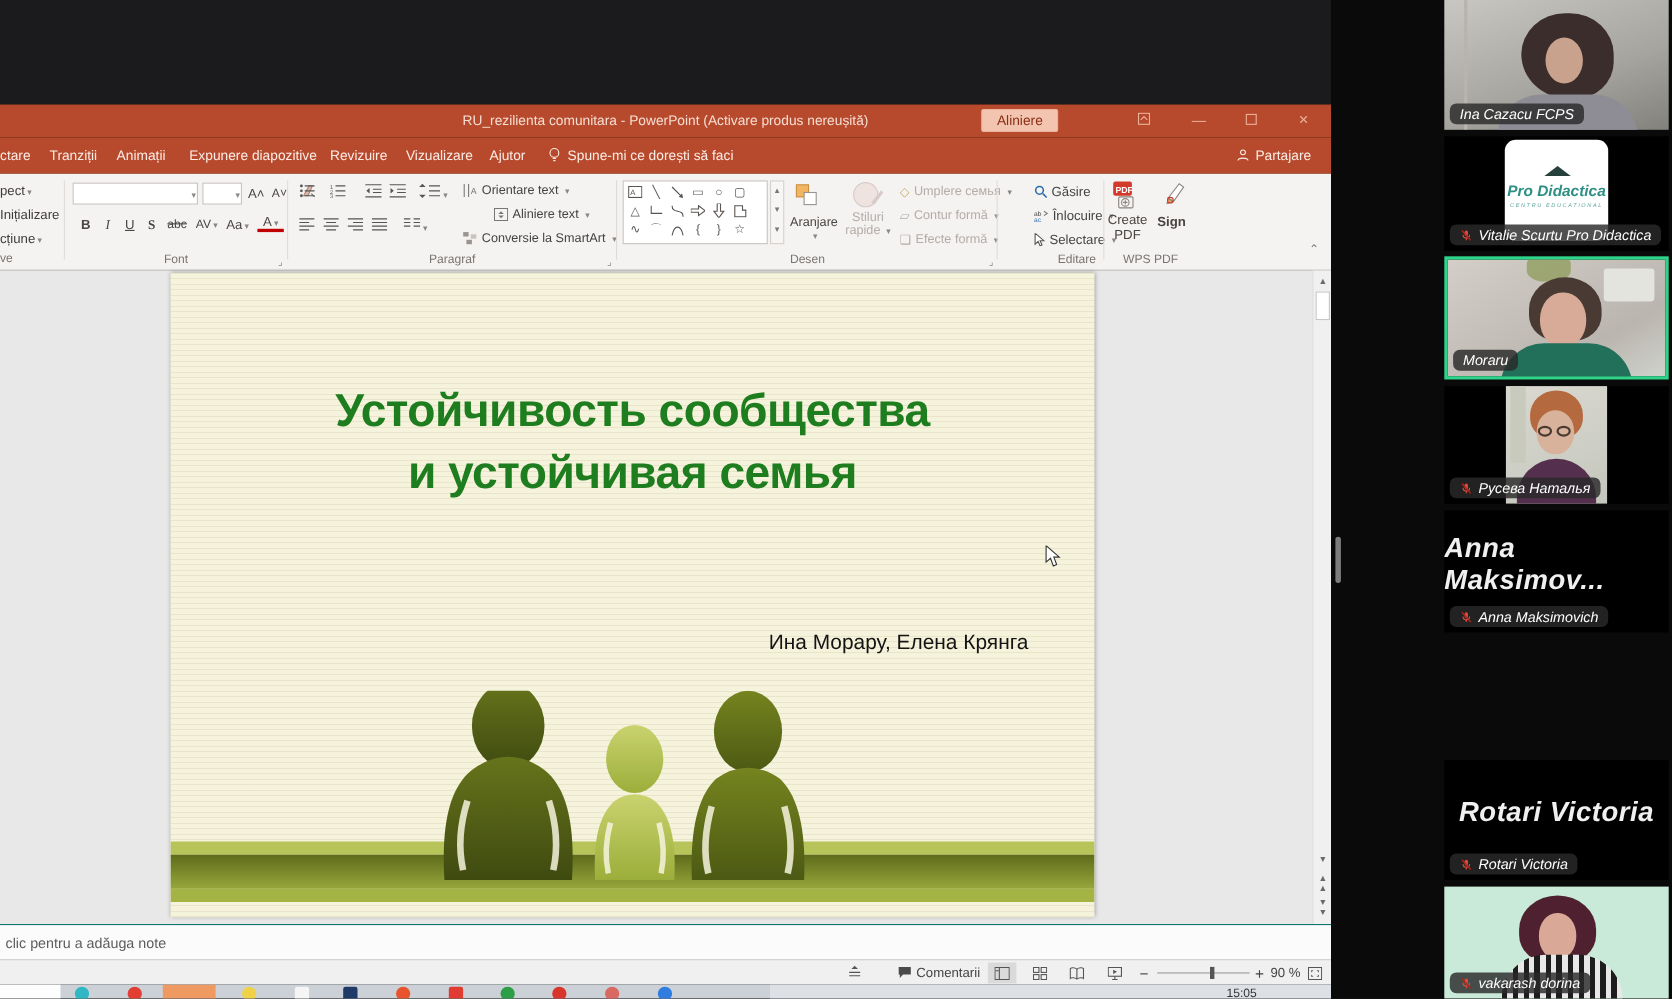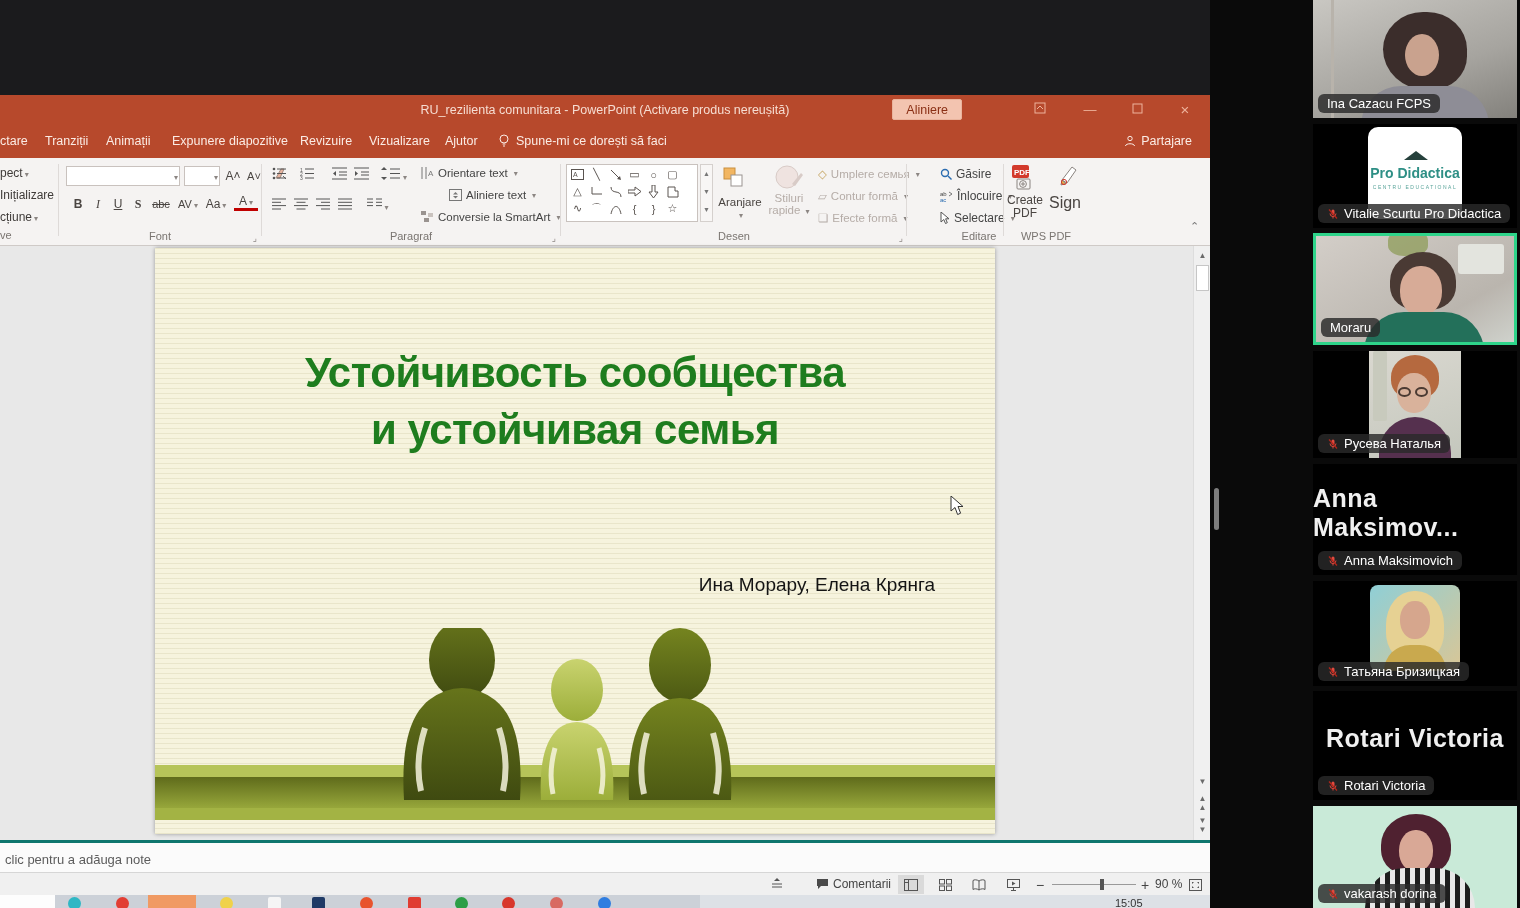--- a/index.html
+++ b/index.html
@@ -49,40 +49,40 @@
   .band .b3 { position:absolute; top:43px; width:100%; height:12px; background:#a3b344; }
   .family-svg { position:absolute; left:240px; top:380px; }
   .cursor-svg { position:absolute; left:795px; top:248px; }
 
   
   .vscroll { position:absolute; left:1193px; top:0; width:17px; height:594px; background:#f0f0f0; border-left:1px solid #ddd; color:#6a6a6a; font-size:8px; text-align:center; }
   .vs-btn { position:absolute; left:0; width:17px; height:16px; line-height:16px; }
   .vs-thumb { position:absolute; left:2px; top:19px; width:13px; height:26px; background:#fff; border:1px solid #c6c6c6; }
 
   
-  .notes { position:absolute; left:0; top:840px; width:1210px; height:32px; background:#fbfbfb; border-top:3px solid #0f766e; }
+  .notes { position:absolute; left:0; top:840px; width:1210px; height:32px; background:#fbfbfb; border-top:1px solid #0f766e; }
   .notes-text { position:absolute; left:5px; top:9px; font-size:13px; color:#5c5c5c; }
   .statusbar { position:absolute; left:0; top:872px; width:1210px; height:23px; background:#f0f0f0; border-top:1px solid #d6d6d6; font-size:12px; color:#444; }
   .sb-item { position:absolute; top:4px; display:flex; align-items:center; gap:4px; }
   .view-btn { position:absolute; top:2px; width:26px; height:19px; display:flex; align-items:center; justify-content:center; }
   .view-active { background:#dadada; }
   .zoom-track { position:absolute; top:11px; left:1052px; width:84px; height:1px; background:#9a9a9a; }
   .zoom-thumb { position:absolute; top:6px; left:1100px; width:4px; height:11px; background:#555; }
   .taskbar { position:absolute; left:0; top:895px; width:1210px; height:13px; background:#ccd1d8; overflow:hidden; }
   .tb-white { position:absolute; left:0; top:0; width:55px; height:13px; background:#fdfdfd; }
   .tb-tray { position:absolute; left:700px; top:0; width:510px; height:13px; background:#dde1e6; }
   .tk { position:absolute; top:2px; width:13px; height:13px; border-radius:50%; }
   .tk-active { position:absolute; left:148px; top:0; width:48px; height:13px; background:#f09a63; }
   .tk-sq { border-radius:2px; }
   .tb-time { position:absolute; left:1115px; top:2px; font-size:11px; color:#333; }
 
   
   .zoom-panel { position:absolute; left:1210px; top:0; width:310px; height:908px; background:#0a0a0a; }
   .panel-thumb { position:absolute; left:4px; top:488px; width:5px; height:42px; background:#7d7d7d; border-radius:3px; }
-  .tile { position:absolute; left:103px; width:204px; background:#000; overflow:hidden; }
+  .tile { position:absolute; left:103px; width:204px; background:#000; overflow:hidden;font-style:italic; }
   .tile-active { border:3px solid #2ed48a; }
   .pill { position:absolute; left:5px; bottom:5px; background:rgba(42,42,42,.82); color:#fff; font-size:13px; border-radius:6px; padding:2px 9px; display:flex; align-items:center; gap:5px; white-space:nowrap; }
   .bigname { width:100%; height:100%; display:flex; align-items:center; justify-content:center; color:#f0f0f0; font-size:25px; font-weight:bold; padding-bottom:14px; letter-spacing:0.5px; }
   .fig { position:absolute; }
   .hair, .face, .torso { position:absolute; }
   .logo-box { position:absolute; left:55px; top:3px; width:94px; height:92px; background:#fff; border-radius:10px; text-align:center; }
   .logo-title { margin-top:38px; color:#2e8f85; font-weight:bold; font-size:14px; }
   .logo-sub { margin-top:3px; color:#5aa49a; font-size:5px; letter-spacing:1.5px; }
   .logo-cap { position:absolute; left:36px; top:24px; width:0; height:0; border-left:12px solid transparent; border-right:12px solid transparent; border-bottom:9px solid #26413c; }
   .narrow-vid { position:absolute; left:56px; top:0; width:92px; height:100%; background:linear-gradient(160deg,#dad8d0,#c4c7bd); }
@@ -443,21 +443,21 @@
             </svg>
         </span>
         <span style="position:absolute; left:0; top:36px; width:40px; text-align:center; font-size:12px; line-height:13px;" class="rbtn">Create PDF</span>
         <span style="position:absolute; left:47px; top:6px;">
           <svg width="26" height="26" viewBox="0 0 26 26">
               <path d="M10 16 L20 3 L24 6 L15 19 Z" fill="#fff" stroke="#8a8480"></path>
               <path d="M10 16 L9 21 L14 19.5 Z" fill="#e8b24a" stroke="#8a8480"></path>
               <circle cx="12" cy="18" r="2.6" fill="none" stroke="#d33a2c"></circle>
             </svg>
         </span>
-        <span style="position:absolute; left:40px; top:36px; width:40px; text-align:center; font-size:16px;" class="rbtn">Sign</span>
+        <span style="position:absolute; left:40px; top:36px; width:40px; text-align:center; font-size:12px;font-weight:bold;" class="rbtn">Sign</span>
         <div class="grp-label">WPS PDF</div>
       </div>
 
       <span style="position:absolute; left:1190px; top:62px; color:#777; font-size:11px;">⌃</span>
     </div>
 
     <div class="canvas">
       <div class="slide">
         <div class="slide-title">
           <div>Устойчивость сообщества</div>
@@ -671,36 +671,20 @@
         <svg width="12" height="12" viewBox="0 0 24 24">
             <path d="M12 3a3 3 0 0 1 3 3v5a3 3 0 0 1-6 0V6a3 3 0 0 1 3-3z" fill="#e04a3f"></path>
             <path d="M6 11a6 6 0 0 0 12 0" fill="none" stroke="#e04a3f" stroke-width="2"></path>
             <line x1="12" y1="17" x2="12" y2="21" stroke="#e04a3f" stroke-width="2"></line>
             <line x1="4" y1="3" x2="20" y2="21" stroke="#b5251a" stroke-width="2.5"></line>
           </svg>
         <span>Anna Maksimovich</span>
       </div>
     </div>
 
-    <div class="tile" style="top:581px; height:105px;">
-      <div class="photo-sq">
-        <div class="hair" style="left:16px; top:6px; width:58px; height:70px; background:#e6d193; border-radius:48% 48% 40% 40%;"></div>
-        <div class="face" style="left:30px; top:16px; width:30px; height:38px; background:#d6a68d; border-radius:48%;"></div>
-        <div class="torso" style="left:14px; top:60px; width:62px; height:26px; background:#c9a94e; border-radius:30px 30px 0 0;"></div>
-      </div>
-      <div class="pill">
-        <svg width="12" height="12" viewBox="0 0 24 24">
-            <path d="M12 3a3 3 0 0 1 3 3v5a3 3 0 0 1-6 0V6a3 3 0 0 1 3-3z" fill="#e04a3f"></path>
-            <path d="M6 11a6 6 0 0 0 12 0" fill="none" stroke="#e04a3f" stroke-width="2"></path>
-            <line x1="12" y1="17" x2="12" y2="21" stroke="#e04a3f" stroke-width="2"></line>
-            <line x1="4" y1="3" x2="20" y2="21" stroke="#b5251a" stroke-width="2.5"></line>
-          </svg>
-        <span>Татьяна Бризицкая</span>
-      </div>
-    </div>
 
     <div class="tile" style="top:691px; height:109px;">
       <div class="bigname">Rotari Victoria</div>
       <div class="pill">
         <svg width="12" height="12" viewBox="0 0 24 24">
             <path d="M12 3a3 3 0 0 1 3 3v5a3 3 0 0 1-6 0V6a3 3 0 0 1 3-3z" fill="#e04a3f"></path>
             <path d="M6 11a6 6 0 0 0 12 0" fill="none" stroke="#e04a3f" stroke-width="2"></path>
             <line x1="12" y1="17" x2="12" y2="21" stroke="#e04a3f" stroke-width="2"></line>
             <line x1="4" y1="3" x2="20" y2="21" stroke="#b5251a" stroke-width="2.5"></line>
           </svg>

